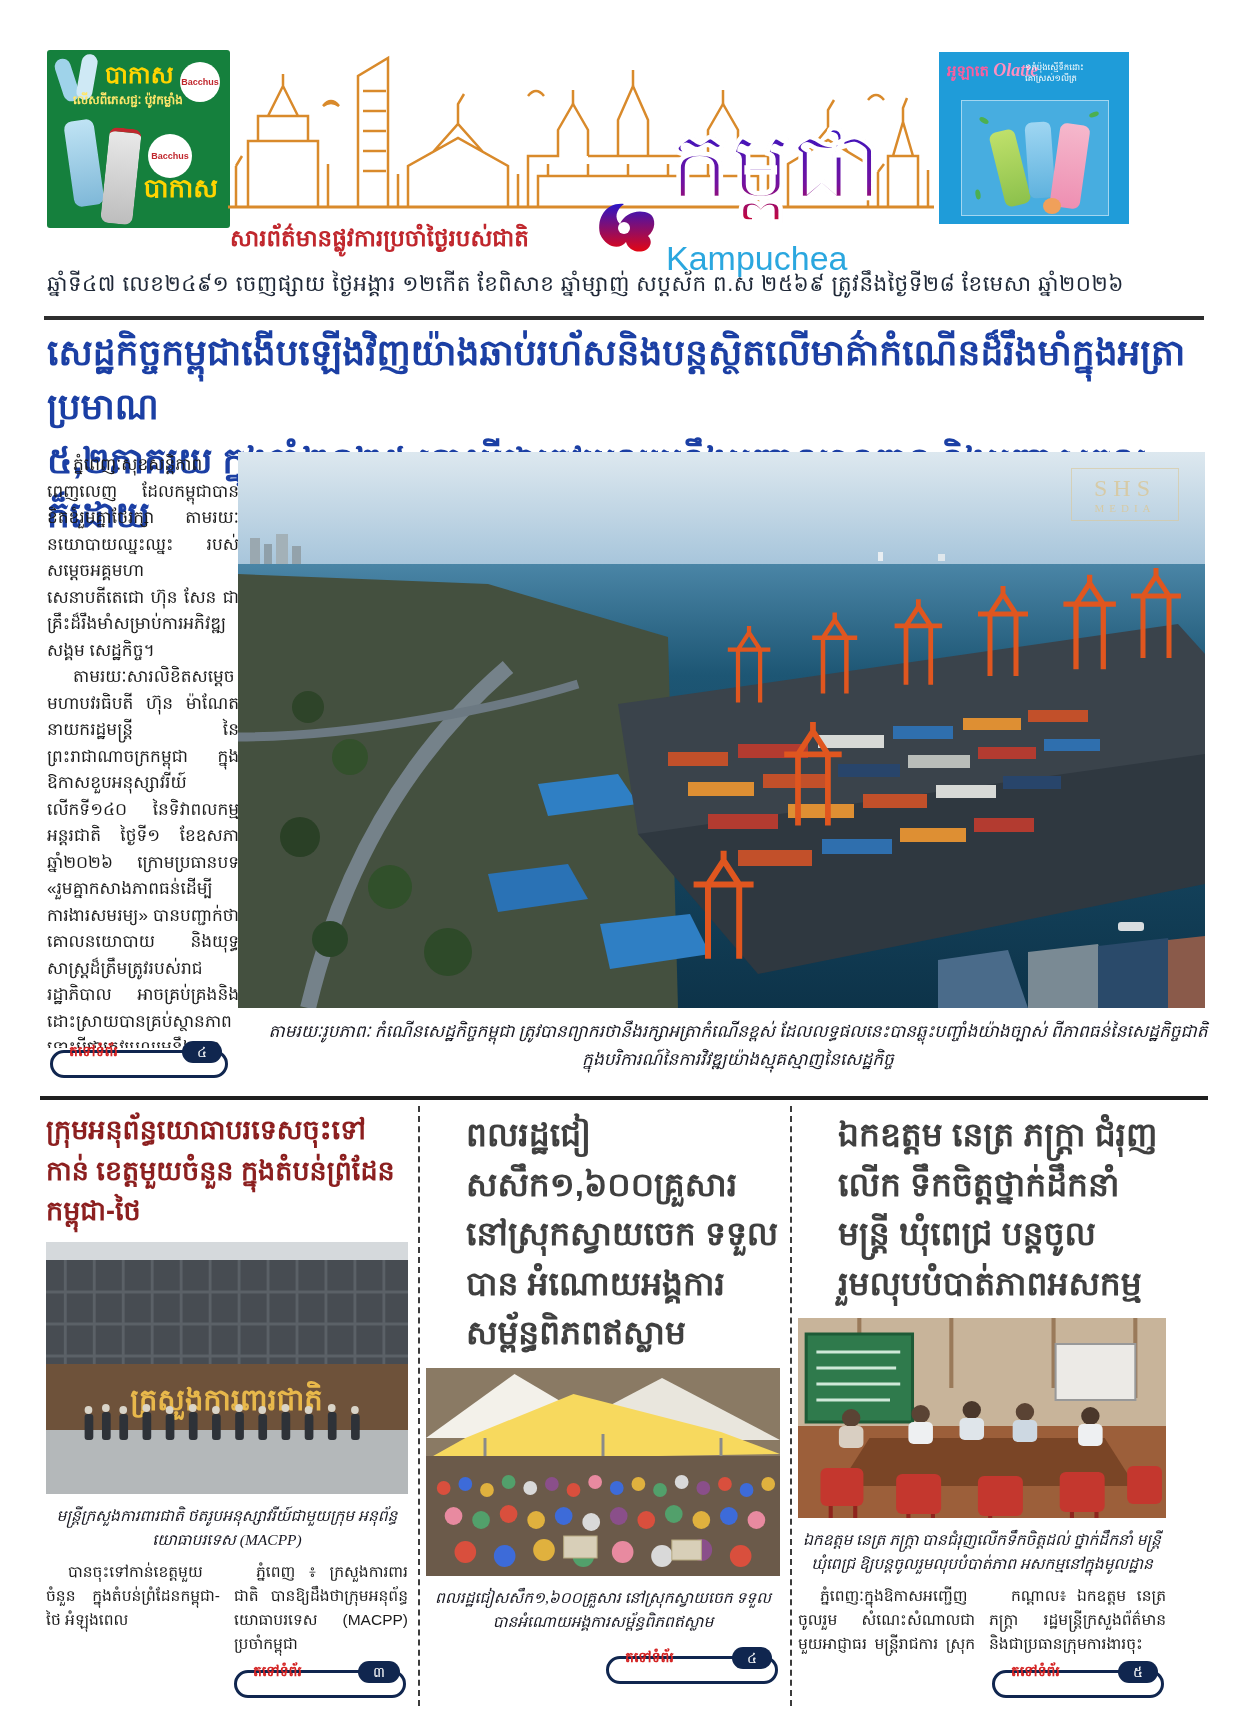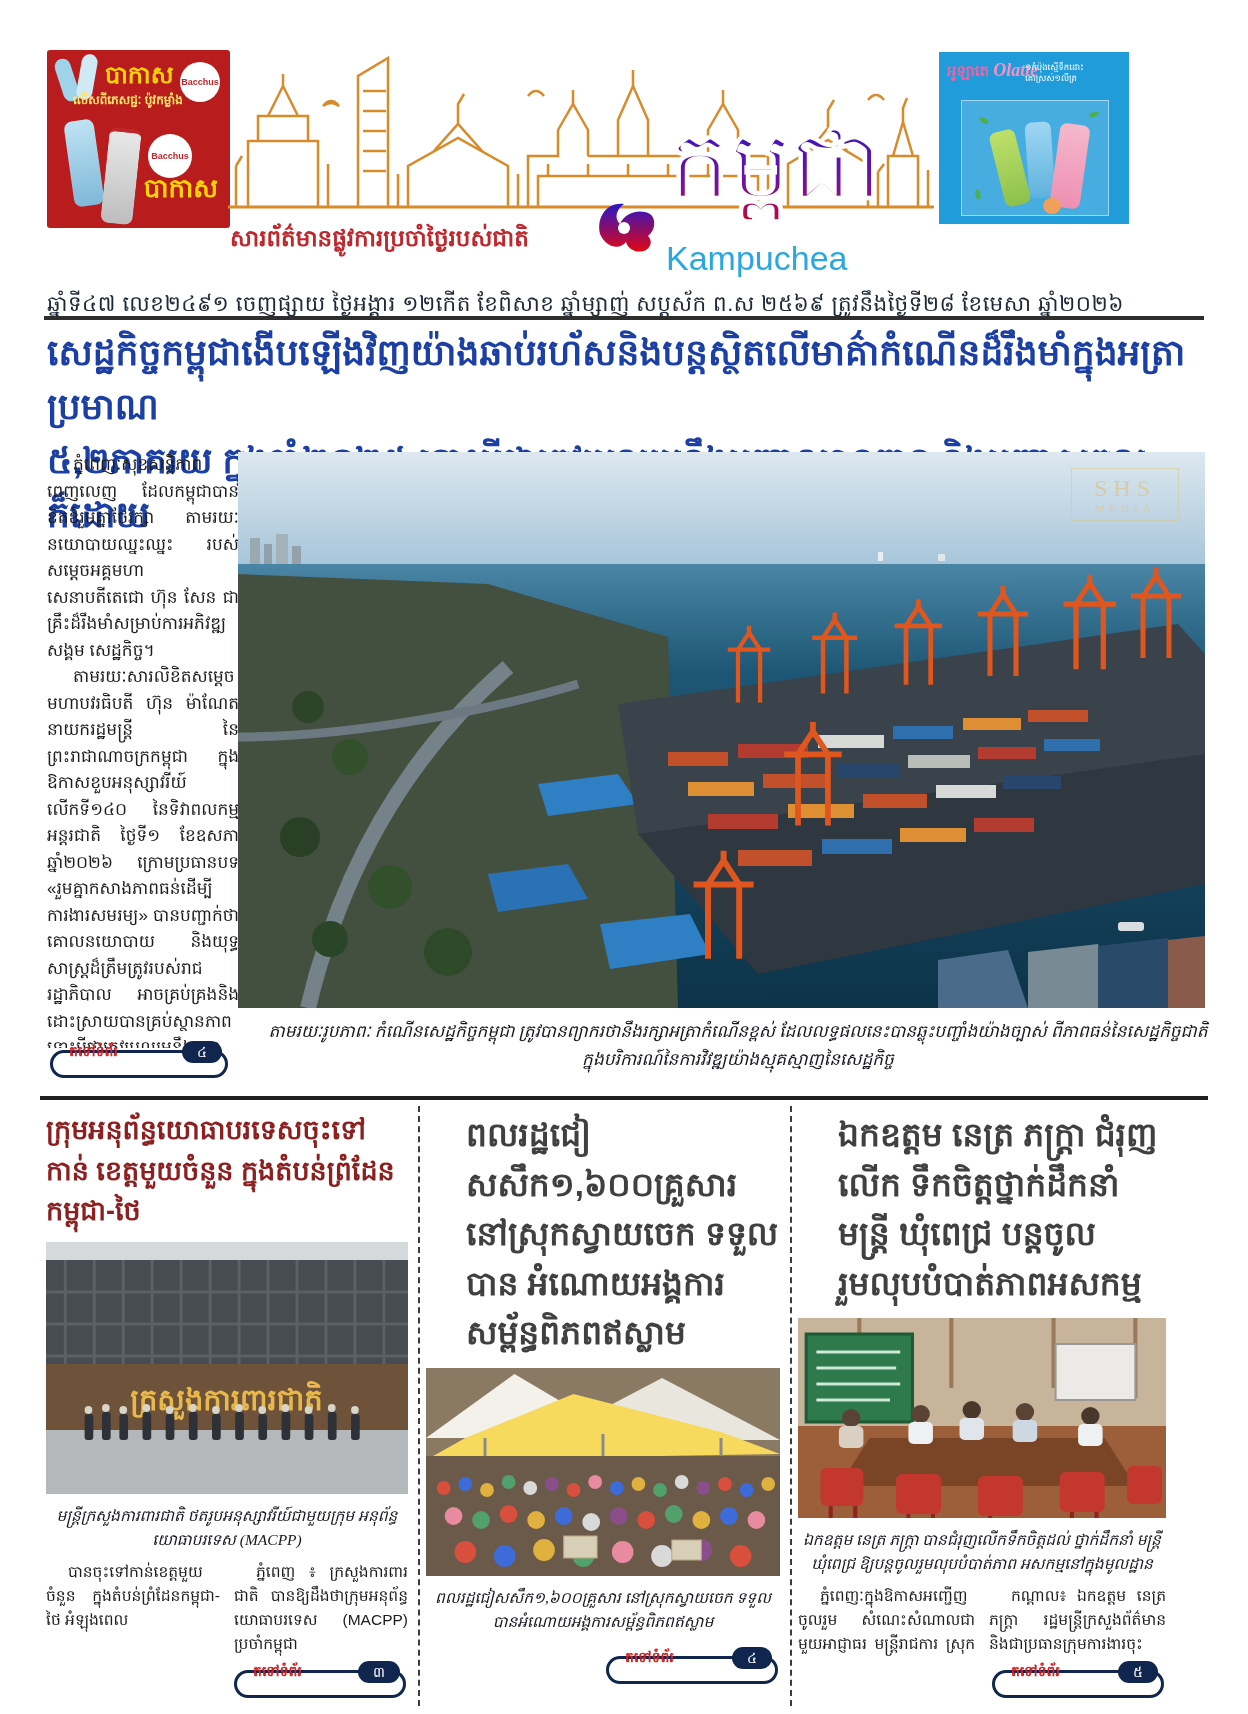--- a/index.html
+++ b/index.html
@@ -1,20 +1,20 @@
 <!DOCTYPE html>
 <html><head>
 <meta charset="utf-8">
 <style>
   html,body{margin:0;padding:0;background:#e9e9e9;}
   .page{position:relative;width:1248px;height:1714px;background:#ffffff;margin:0 auto;
         font-family:"Liberation Sans",sans-serif;overflow:hidden;}
 
   
-  .ad-left{position:absolute;left:47px;top:50px;width:183px;height:178px;background:#b91c1c;
+  .ad-left{position:absolute;left:47px;top:50px;width:183px;height:178px;background:#15803d;
            border-radius:3px;overflow:hidden;color:#ffd400;}
   .ad-left .l1{position:absolute;top:10px;left:58px;font-size:24px;font-weight:bold;}
   .ad-left .l2{position:absolute;top:42px;left:26px;font-size:12px;font-weight:bold;color:#ffe66b;}
   .ad-left .l3{position:absolute;bottom:18px;right:12px;font-size:26px;font-weight:bold;}
   .badge{position:absolute;background:#ffffff;border-radius:50%;color:#c0272d;font-weight:bold;
          display:flex;align-items:center;justify-content:center;font-size:9px;}
   .badge.b1{top:12px;right:10px;width:40px;height:40px;}
   .badge.b2{top:84px;right:38px;width:44px;height:44px;}
   .can{position:absolute;border-radius:8px;}
   .can.c1{left:22px;top:70px;width:30px;height:86px;background:linear-gradient(180deg,#bfe3f4,#7fb8d8);transform:rotate(-8deg);}
@@ -38,21 +38,21 @@
   .masthead{position:absolute;left:228px;top:46px;width:706px;height:212px;}
   .skyline{position:absolute;left:0;top:0;width:100%;height:170px;}
   .kh-title{position:absolute;left:217px;top:60px;width:662px;height:118px;pointer-events:none;}
   .kh-title text{font-size:96px;font-weight:bold;font-family:"Liberation Serif",serif;}
   .tagline{position:absolute;left:2px;top:178px;font-size:23px;font-weight:bold;color:#c0272d;white-space:nowrap;}
   .mh-logo{position:absolute;left:366px;top:148px;width:64px;height:62px;}
   .latin-title{position:absolute;left:438px;top:160px;font-size:34px;color:#2ba7df;font-weight:500;margin-top:33px;}
 
   
   .dateline{position:absolute;left:47px;top:270px;width:1156px;font-size:21.5px;color:#1e2736;
-            white-space:nowrap;overflow:hidden;letter-spacing:.5px;margin-top:20px;}
+            white-space:nowrap;overflow:hidden;letter-spacing:.5px;}
   .rule-a{position:absolute;left:44px;top:316px;width:1160px;height:4px;background:#2e2e2e;}
 
   
   .headline{position:absolute;left:47px;top:326px;width:1160px;color:#1b3fa4;font-weight:bold;
             font-size:36px;line-height:1.5;}
 
   
   .lead-col{position:absolute;left:47px;top:452px;width:192px;height:596px;font-size:17px;
             line-height:1.56;color:#1c1c1c;text-align:justify;overflow:hidden;}
   .lead-col p{margin:0;text-indent:26px;}

